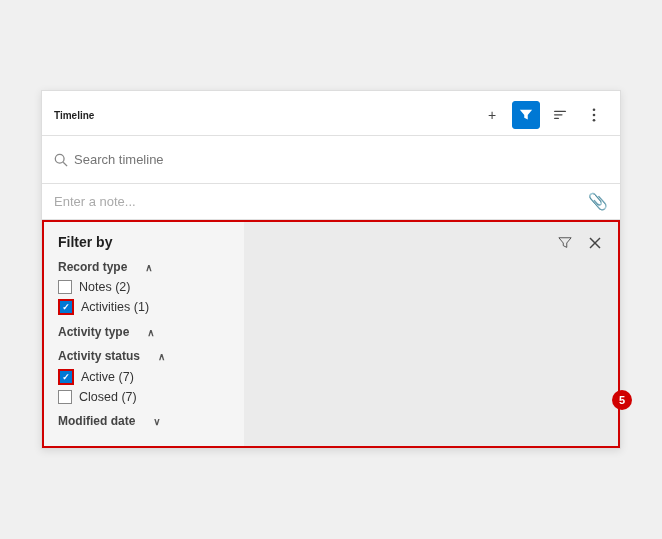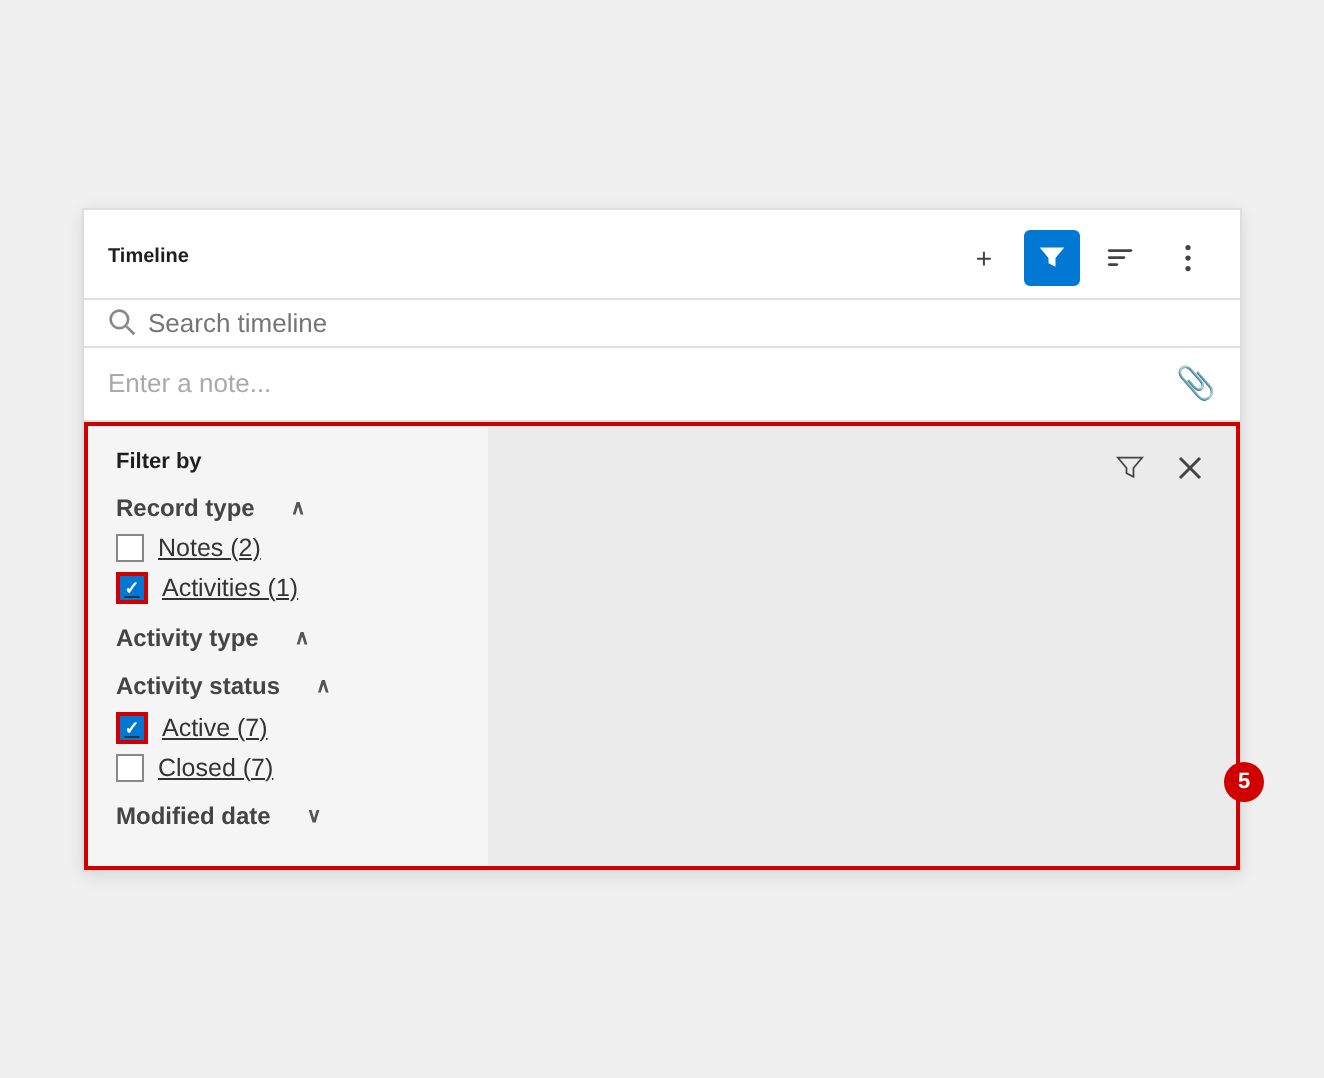--- a/index.html
+++ b/index.html
@@ -52,21 +52,21 @@
       border: 1px solid transparent;
     }
     .action-icon.active-filter {
       background: #0078d4;
       color: white;
       border: 1px solid #0078d4;
     }
     .search-bar {
       display: flex;
       align-items: center;
-      padding: 4px 12px;
+      padding: 16px 12px;
       border-bottom: 1px solid #e0e0e0;
     }
     .search-bar svg {
       color: #888;
       margin-right: 6px;
       flex-shrink: 0;
     }
     .search-input {
       border: none;
       outline: none;
@@ -100,21 +100,21 @@
       flex: 1;
       background: #ebebeb;
     }
     .filter-header-row {
       display: flex;
       align-items: center;
       justify-content: space-between;
       margin-bottom: 10px;
     }
     .filter-by-label {
-      font-size: 11px;
+      font-size: 14px;
       font-weight: 600;
       color: #1f1f1f;
     }
     .filter-panel-icons {
       display: flex;
       align-items: center;
       gap: 4px;
       position: absolute;
       top: 8px;
       right: 10px;
@@ -208,21 +208,20 @@
     .annotation-2 { top: 18px; left: 290px; }
     .annotation-3 { top: 18px; left: 180px; }
     .annotation-4 { top: 18px; left: 20px; }
     .annotation-5 { right: -12px; top: 170px; }
 
     .filter-panel-wrapper {
       position: relative;
     }
     .section-divider {
       margin-bottom: 4px;
-      text-decoration: underline;
     }
   </style>
 </head>
 <body>
 
 <div style="position:relative; width:580px;">
 
   <div class="badge annotation-1">1</div>
   <div class="badge annotation-2">2</div>
   <div class="badge annotation-3">3</div>

